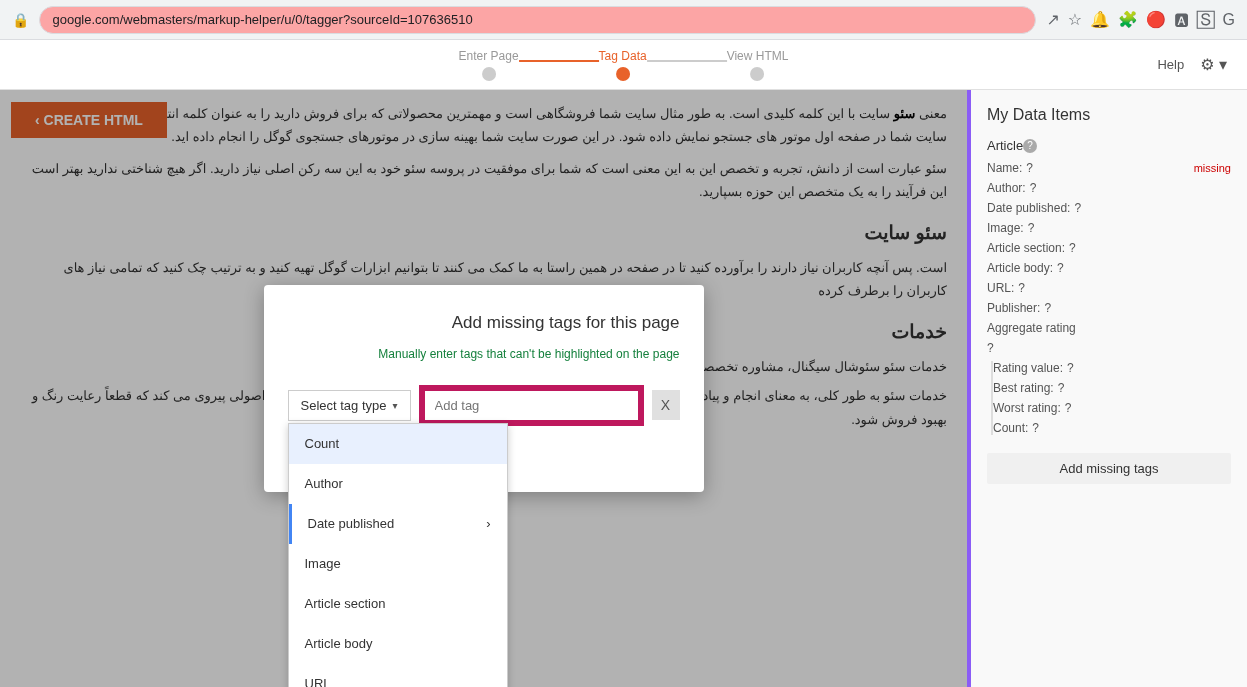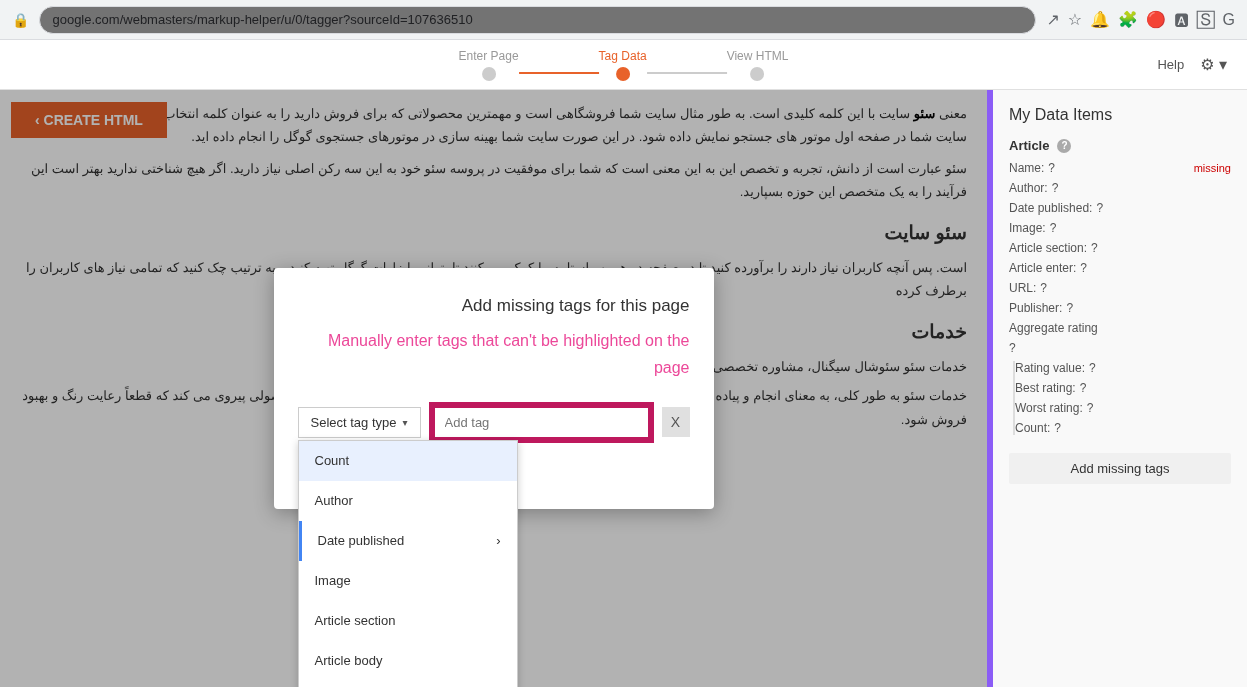--- a/index.html
+++ b/index.html
@@ -11,21 +11,21 @@
       height: 40px;
       display: flex;
       align-items: center;
       padding: 0 12px;
       gap: 10px;
       border-bottom: 1px solid #dadce0;
     }
     .browser-lock-icon { color: #5f6368; font-size: 14px; }
     .browser-url {
       flex: 1;
-      background: #737373;
+      background: #fca5a5;
       border: 1px solid #dadce0;
       border-radius: 20px;
       height: 28px;
       display: flex;
       align-items: center;
       padding: 0 12px;
       font-size: 13px;
       color: #202124;
     }
     .browser-icons { display: flex; gap: 8px; align-items: center; }
@@ -44,21 +44,21 @@
     .app-title {
       font-size: 18px;
       color: #333;
       font-weight: 400;
     }
     .stepper {
       position: absolute;
       left: 50%;
       transform: translateX(-50%);
       display: flex;
-      align-items: flex-end;
+      align-items: center;
       gap: 0;
     }
     .step {
       display: flex;
       flex-direction: column;
       align-items: center;
       font-size: 12px;
       color: #999;
       gap: 4px;
     }
@@ -117,40 +117,40 @@
       font-size: 14px;
       font-weight: bold;
       cursor: pointer;
       display: flex;
       align-items: center;
       gap: 6px;
     }
 
     
     .sidebar {
-      width: 260px;
+      width: 280px;
       background: #f9f9f9;
-      border-left: 6px solid #8b5cf6;
+      border-left: 4px solid #8b5cf6;
       padding: 16px;
       overflow-y: auto;
     }
     .sidebar-title {
       font-size: 16px;
       color: #333;
       margin-bottom: 14px;
       font-weight: 500;
     }
     .data-item-label {
       font-size: 13px;
       color: #333;
-      font-weight: 700;
+      font-weight: 400;
       margin-bottom: 8px;
       display: flex;
       align-items: center;
-      gap: 8px;
+      gap: 0;
     }
     .data-item-label .question-icon {
       width: 14px; height: 14px;
       border-radius: 50%;
       background: #aaa;
       color: #fff;
       font-size: 10px;
       display: inline-flex;
       align-items: center;
       justify-content: center;
@@ -205,22 +205,22 @@
       direction: ltr;
       position: relative;
     }
     .modal-title {
       font-size: 17px;
       color: #333;
       margin-bottom: 6px;
       font-weight: 500;
     }
     .modal-subtitle {
-      font-size: 16px;
-      color: #ec4899;
+      font-size: 12px;
+      color: #15803d;
       margin-bottom: 20px;
     }
     .modal-row {
       display: flex;
       align-items: center;
       gap: 8px;
       margin-bottom: 12px;
     }
     .dropdown-btn {
       background: #fff;
@@ -450,21 +450,21 @@
       <span>Image:</span>
       <span class="question-icon">?</span>
     </div>
 
     <div class="data-field">
       <span>Article section:</span>
       <span class="question-icon">?</span>
     </div>
 
     <div class="data-field">
-      <span>Article enter:</span>
+      <span>Article body:</span>
       <span class="question-icon">?</span>
     </div>
 
     <div class="data-field">
       <span>URL:</span>
       <span class="question-icon">?</span>
     </div>
 
     <div class="data-field">
       <span>Publisher:</span>

